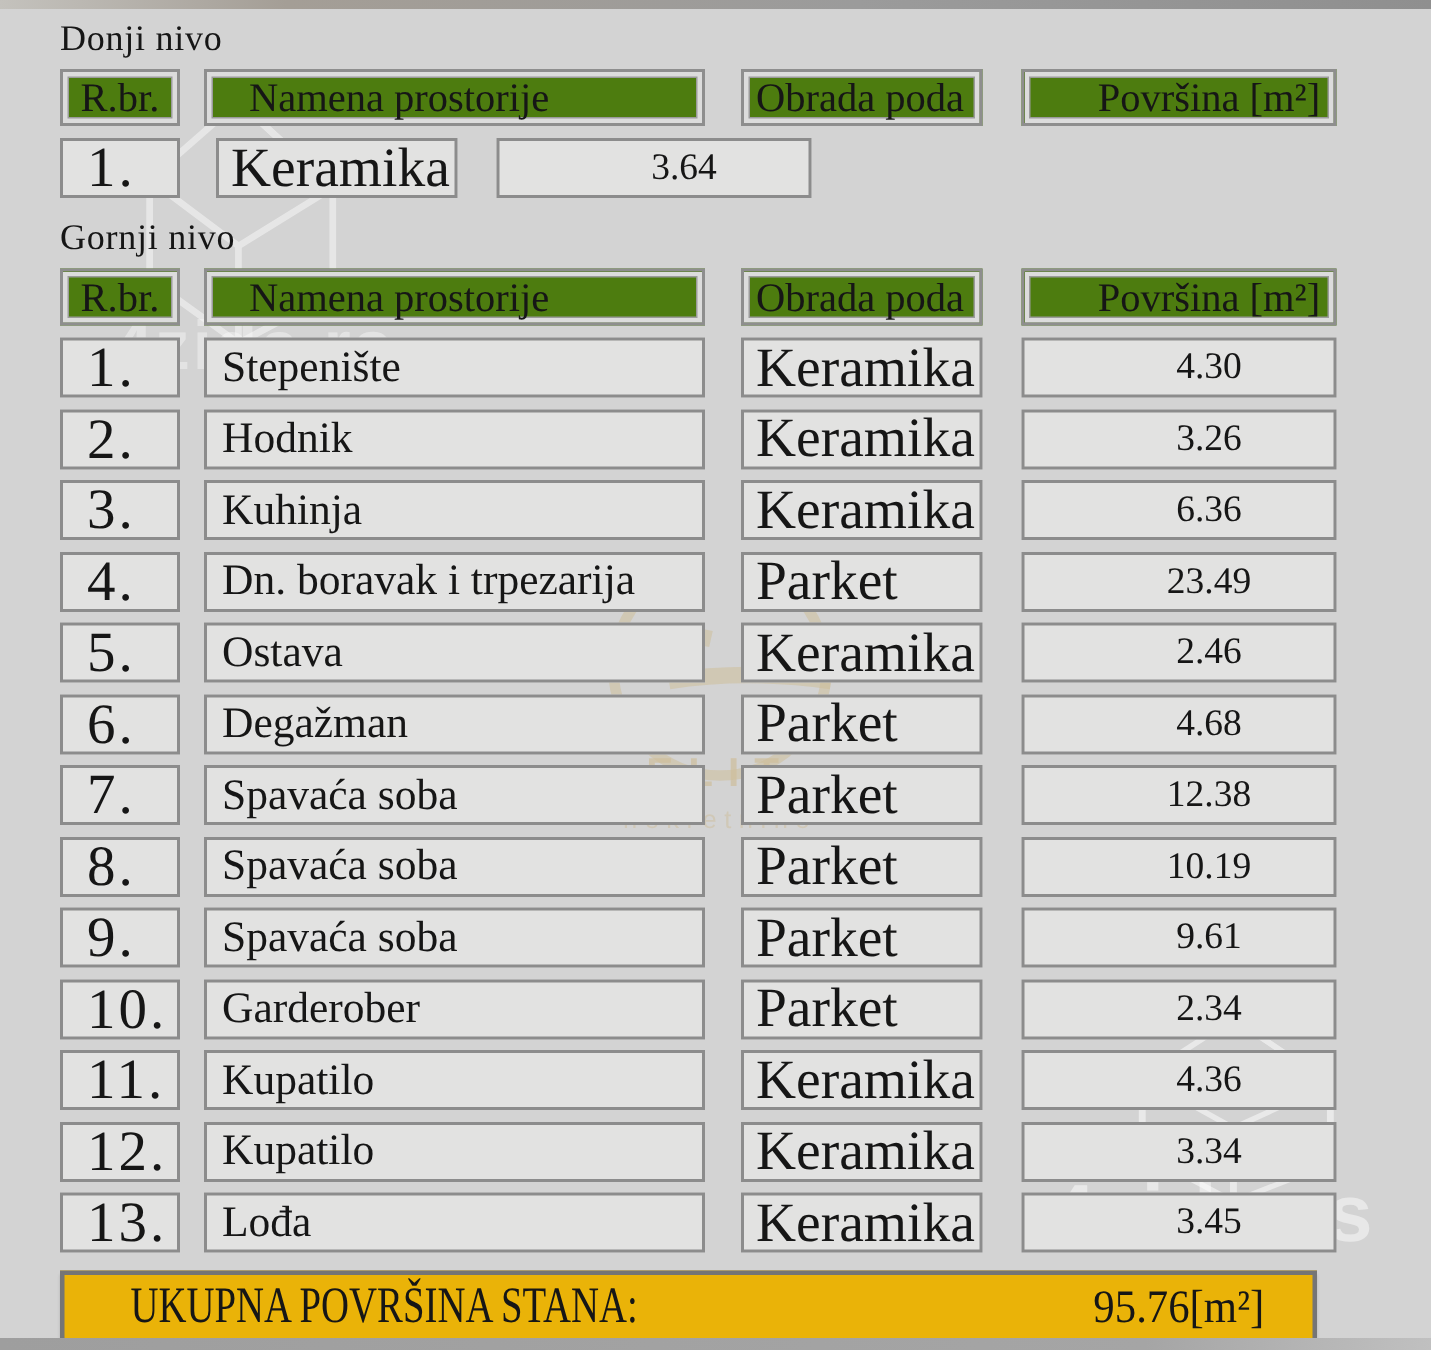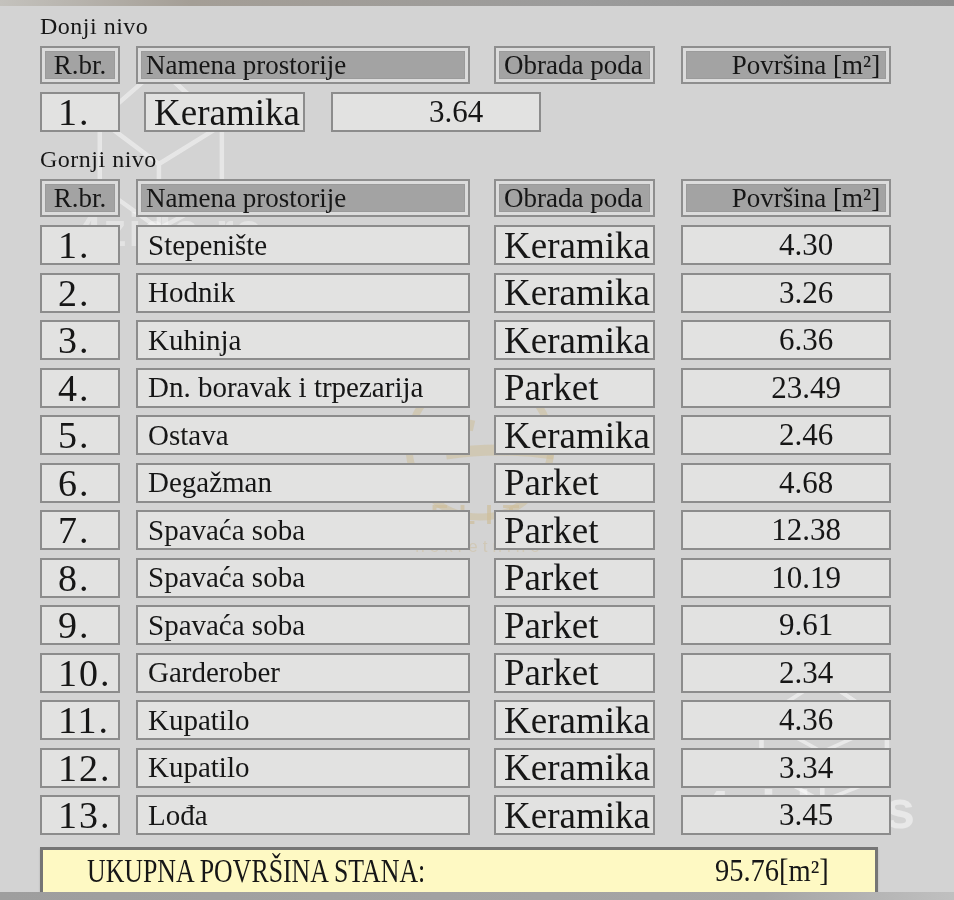--- a/index.html
+++ b/index.html
@@ -35,46 +35,46 @@
   .c-floor{width:161px;margin-left:24px;}
   .c-area{width:210px;margin-left:26px;padding-left:40px;}
 
   .cell{
     background:#e2e2e1;
     border:2px solid #8c8c8c;
     box-sizing:border-box;
     display:flex;align-items:center;
   }
   .hcell{
-    background:#a3a3a3;
+    background:#4d7c0f;
     border:2px solid #8e8e8e;
     box-shadow: inset 0 0 0 3px #dcdcdc, inset 0 0 0 4px #9b9b9b;
     box-sizing:border-box;
     display:flex;align-items:center;
     font-size:27px;
   }
   .hcell.c-num{justify-content:center;}
-  .hcell.c-name{padding-left:8px;}
+  .hcell.c-name{padding-left:28px;}
   .hcell.c-floor{padding-left:8px;}
   .hcell.c-area{justify-content:center;}
 
   .cell.c-num{font-size:38px;padding-left:16px;letter-spacing:2px;}
   .cell.c-name{font-size:29px;padding-left:10px;}
   .cell.c-floor{font-size:37px;padding-left:8px;}
-  .cell.c-area{font-size:31px;justify-content:center;}
+  .cell.c-area{font-size:25px;justify-content:center;}
 
   .total-row{
     margin-top:12px;
     width:838px;height:48px;
     box-sizing:border-box;
-    background:#fef9c3;
+    background:#eab308;
     border:3px solid #757575;
     box-shadow:0 2px 2px rgba(0,0,0,.15);
     display:flex;align-items:center;justify-content:space-between;
-    padding:0 46px 0 44px;
+    padding:0 32px 0 44px;
   }
   .total-label{
     font-size:34px;
     transform:scaleX(0.76);
     transform-origin:left center;
     white-space:nowrap;
   }
   .total-value{
     font-size:31px;
     transform:scaleX(0.92);

